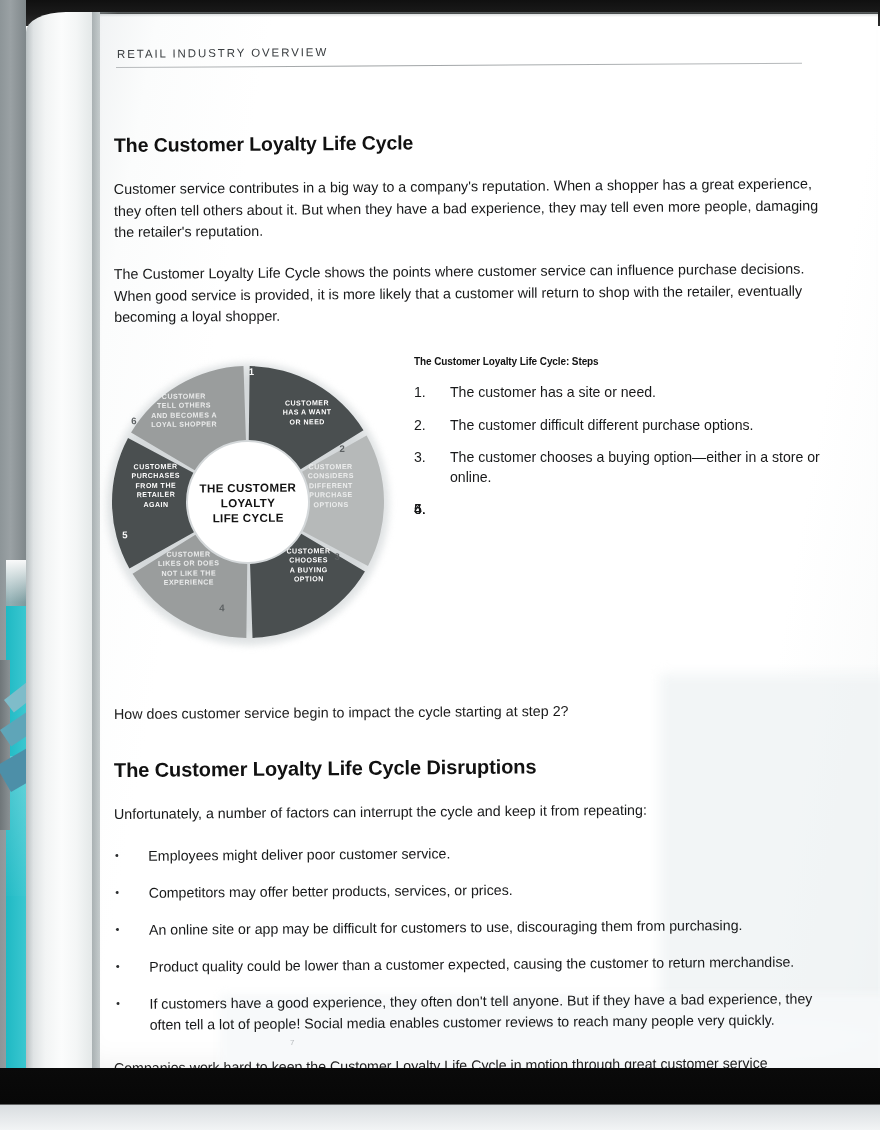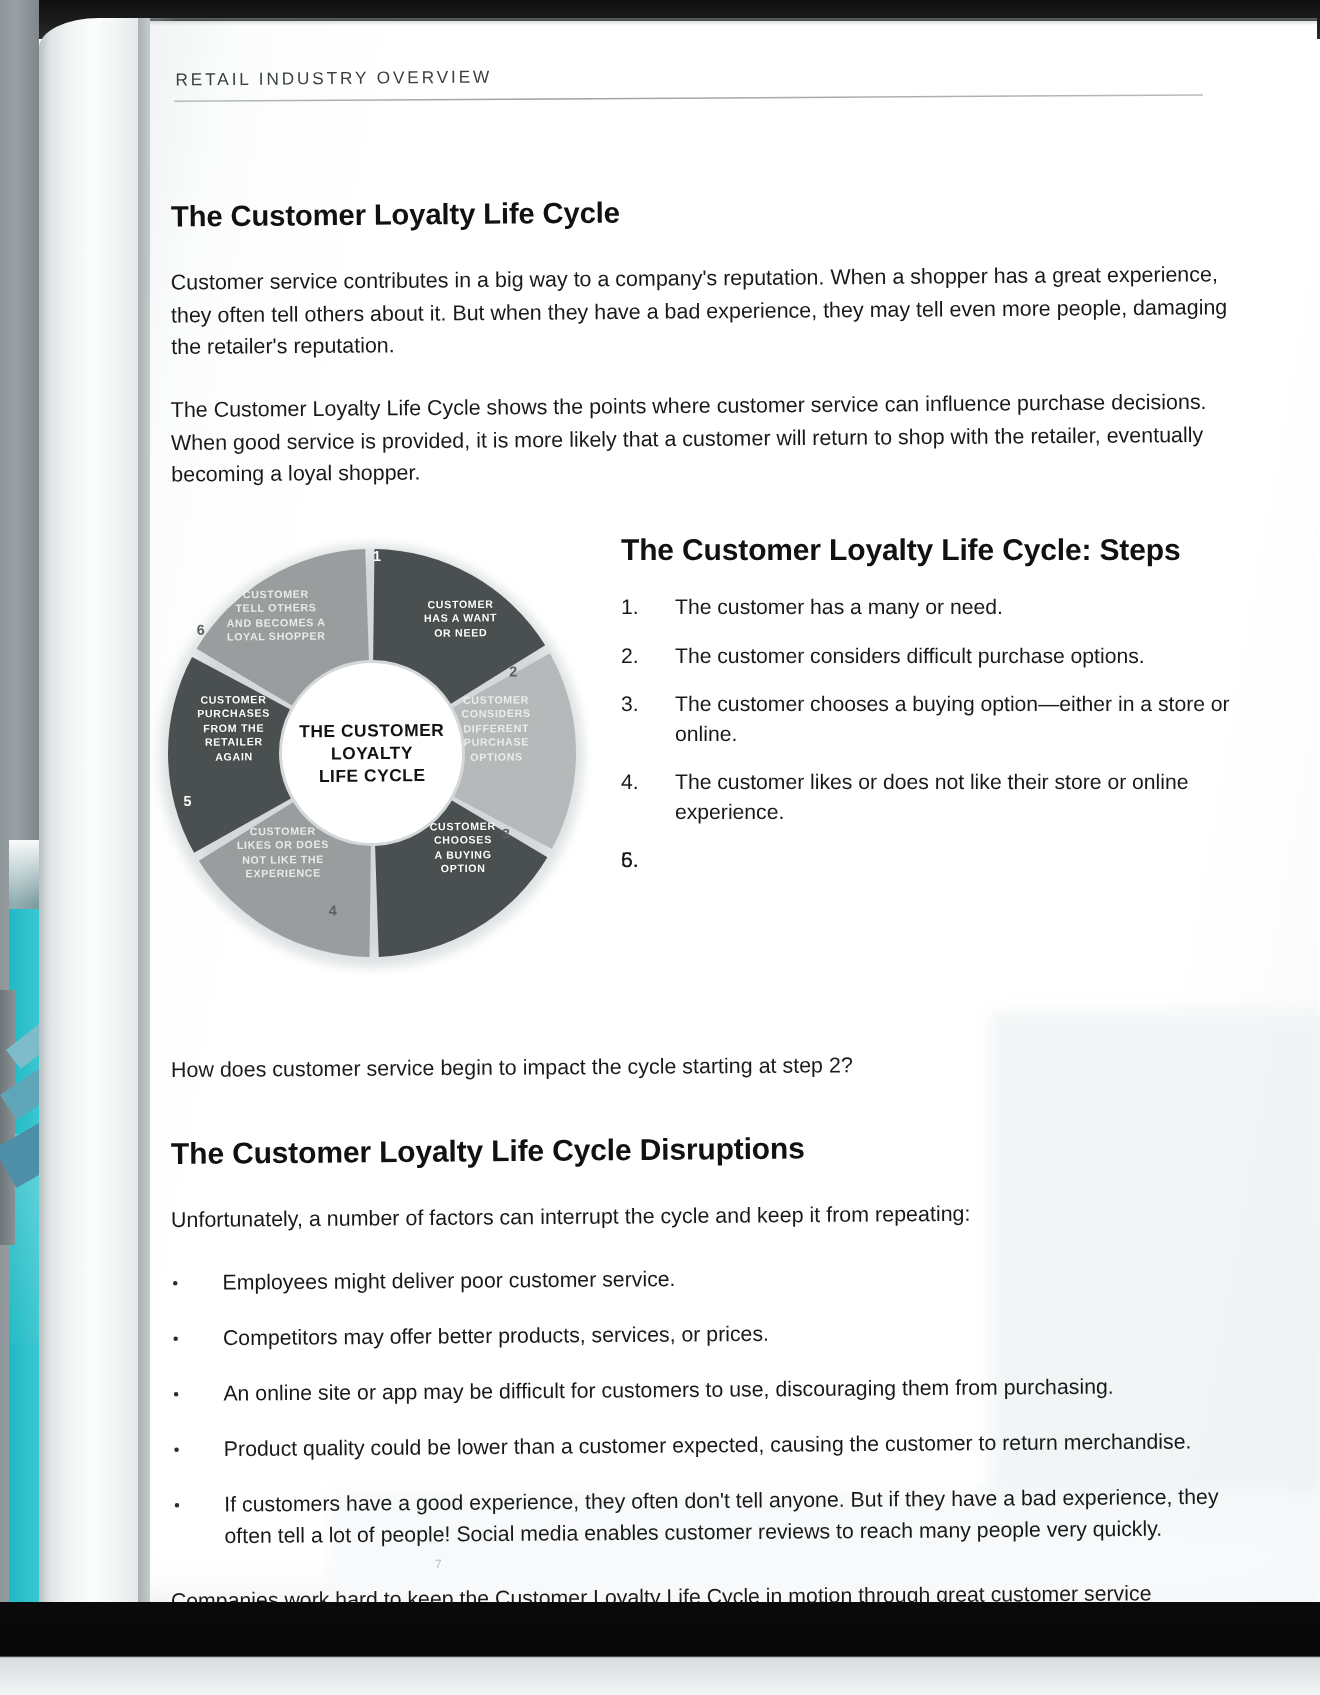--- a/index.html
+++ b/index.html
@@ -216,21 +216,21 @@
     color: #fafafa;
     z-index: 6;
   }
   .seg-num.dark { color: #5c6062; }
 
   .steps {
     position: absolute;
     left: 300px; top: 4px; width: 412px;
   }
   h2.steps-title {
-    font-size: 20px;
+    font-size: 10px;
     font-weight: bold;
     margin: 0 0 0 0;
     color: #111;
     letter-spacing: -0.1px;
   }
   ol.steps-list {
     list-style: none;
     margin: 16px 0 0 0;
     padding: 0;
   }
@@ -385,24 +385,24 @@
         <div class="seg-num dark" style="left:242px; top:92px;">2</div>
         <div class="seg-num dark" style="left:236px; top:200px;">3</div>
         <div class="seg-num dark" style="left:120px; top:250px;">4</div>
         <div class="seg-num" style="left:24px; top:176px;">5</div>
         <div class="seg-num dark" style="left:34px; top:62px;">6</div>
       </div>
 
       <div class="steps">
         <h2 class="steps-title">The Customer Loyalty Life Cycle: Steps</h2>
         <ol class="steps-list" id="steps-list">
-            <li><span class="num">1.</span><span>The customer has a many or need.</span></li>
-            <li><span class="num">2.</span><span>The customer considers difficult purchase options.</span></li>
+            <li><span class="num">1.</span><span>The customer has a site or need.</span></li>
+            <li><span class="num">2.</span><span>The customer difficult different purchase options.</span></li>
             <li><span class="num">3.</span><span>The customer chooses a buying option—either in a store or online.</span></li>
-            <li><span class="num">4.</span><span>The customer likes or does not like their store or online experience.</span></li>
+            <li><span class="num">4.</span></li>
             <li><span class="num">5.</span></li>
             <li><span class="num">6.</span></li>
           </ol>
       </div>
 
     </div>
 
     <p class="question">How does customer service begin to impact the cycle starting at step 2?</p>
 
     <h1 class="section-title second">The Customer Loyalty Life Cycle Disruptions</h1>

